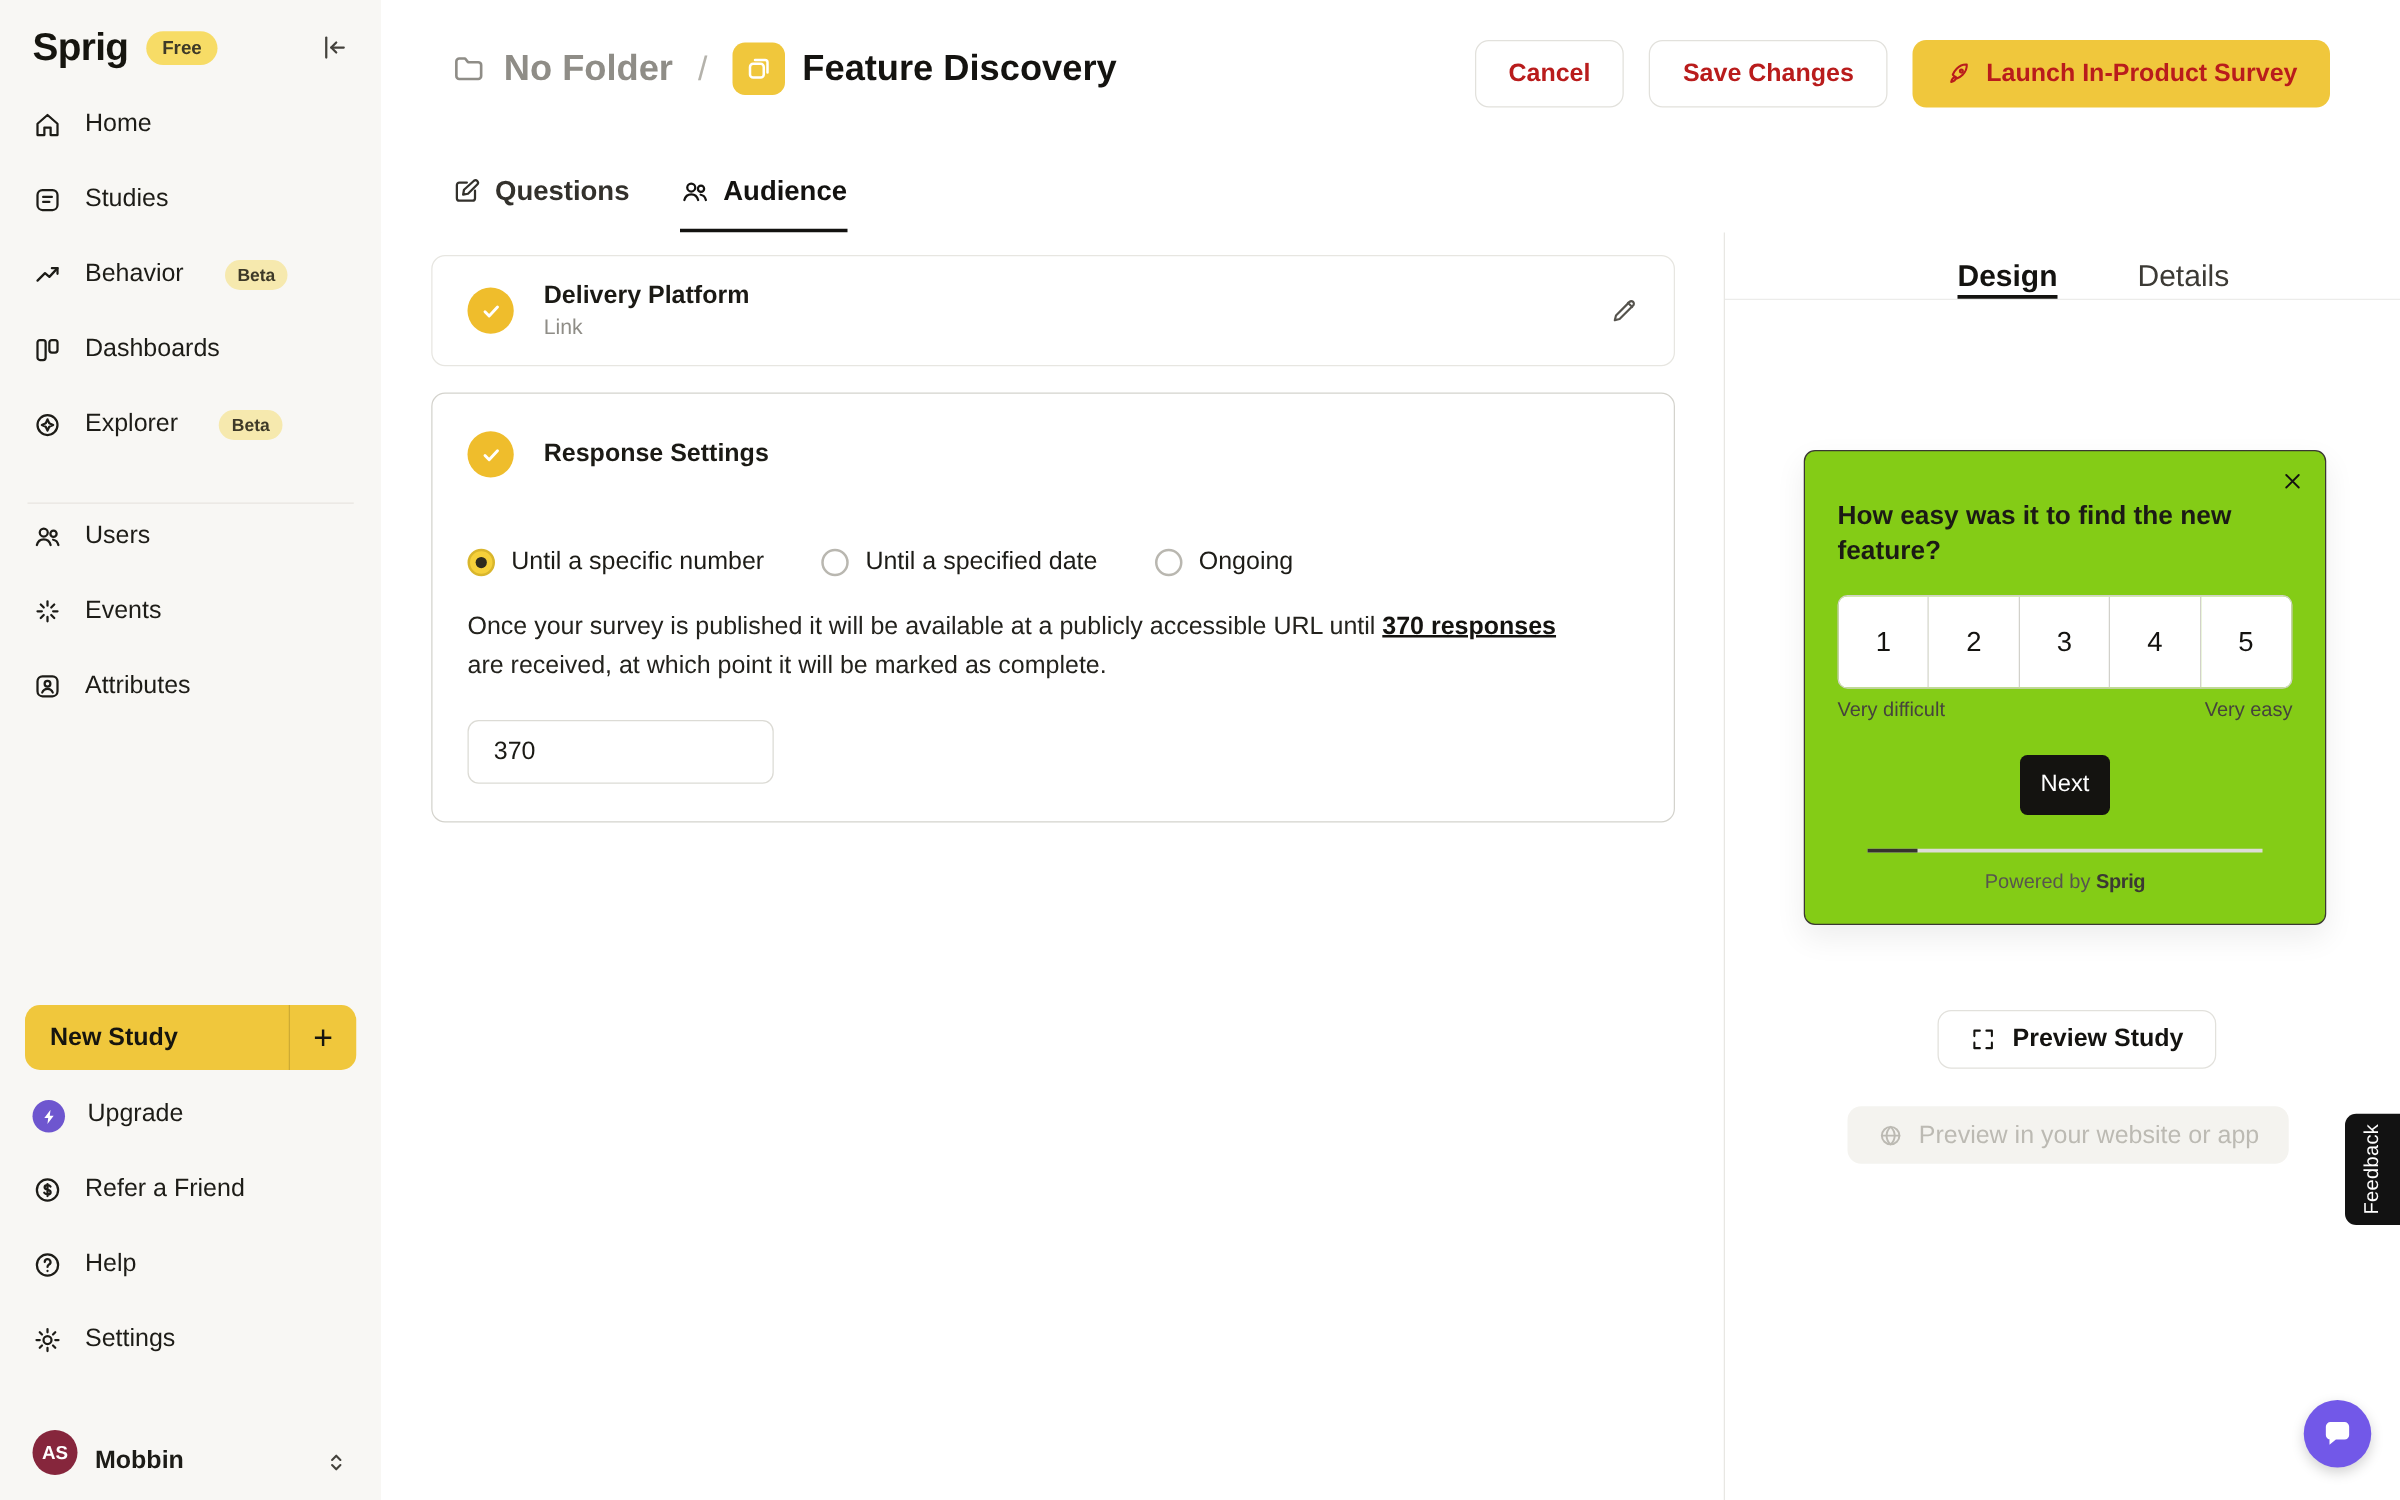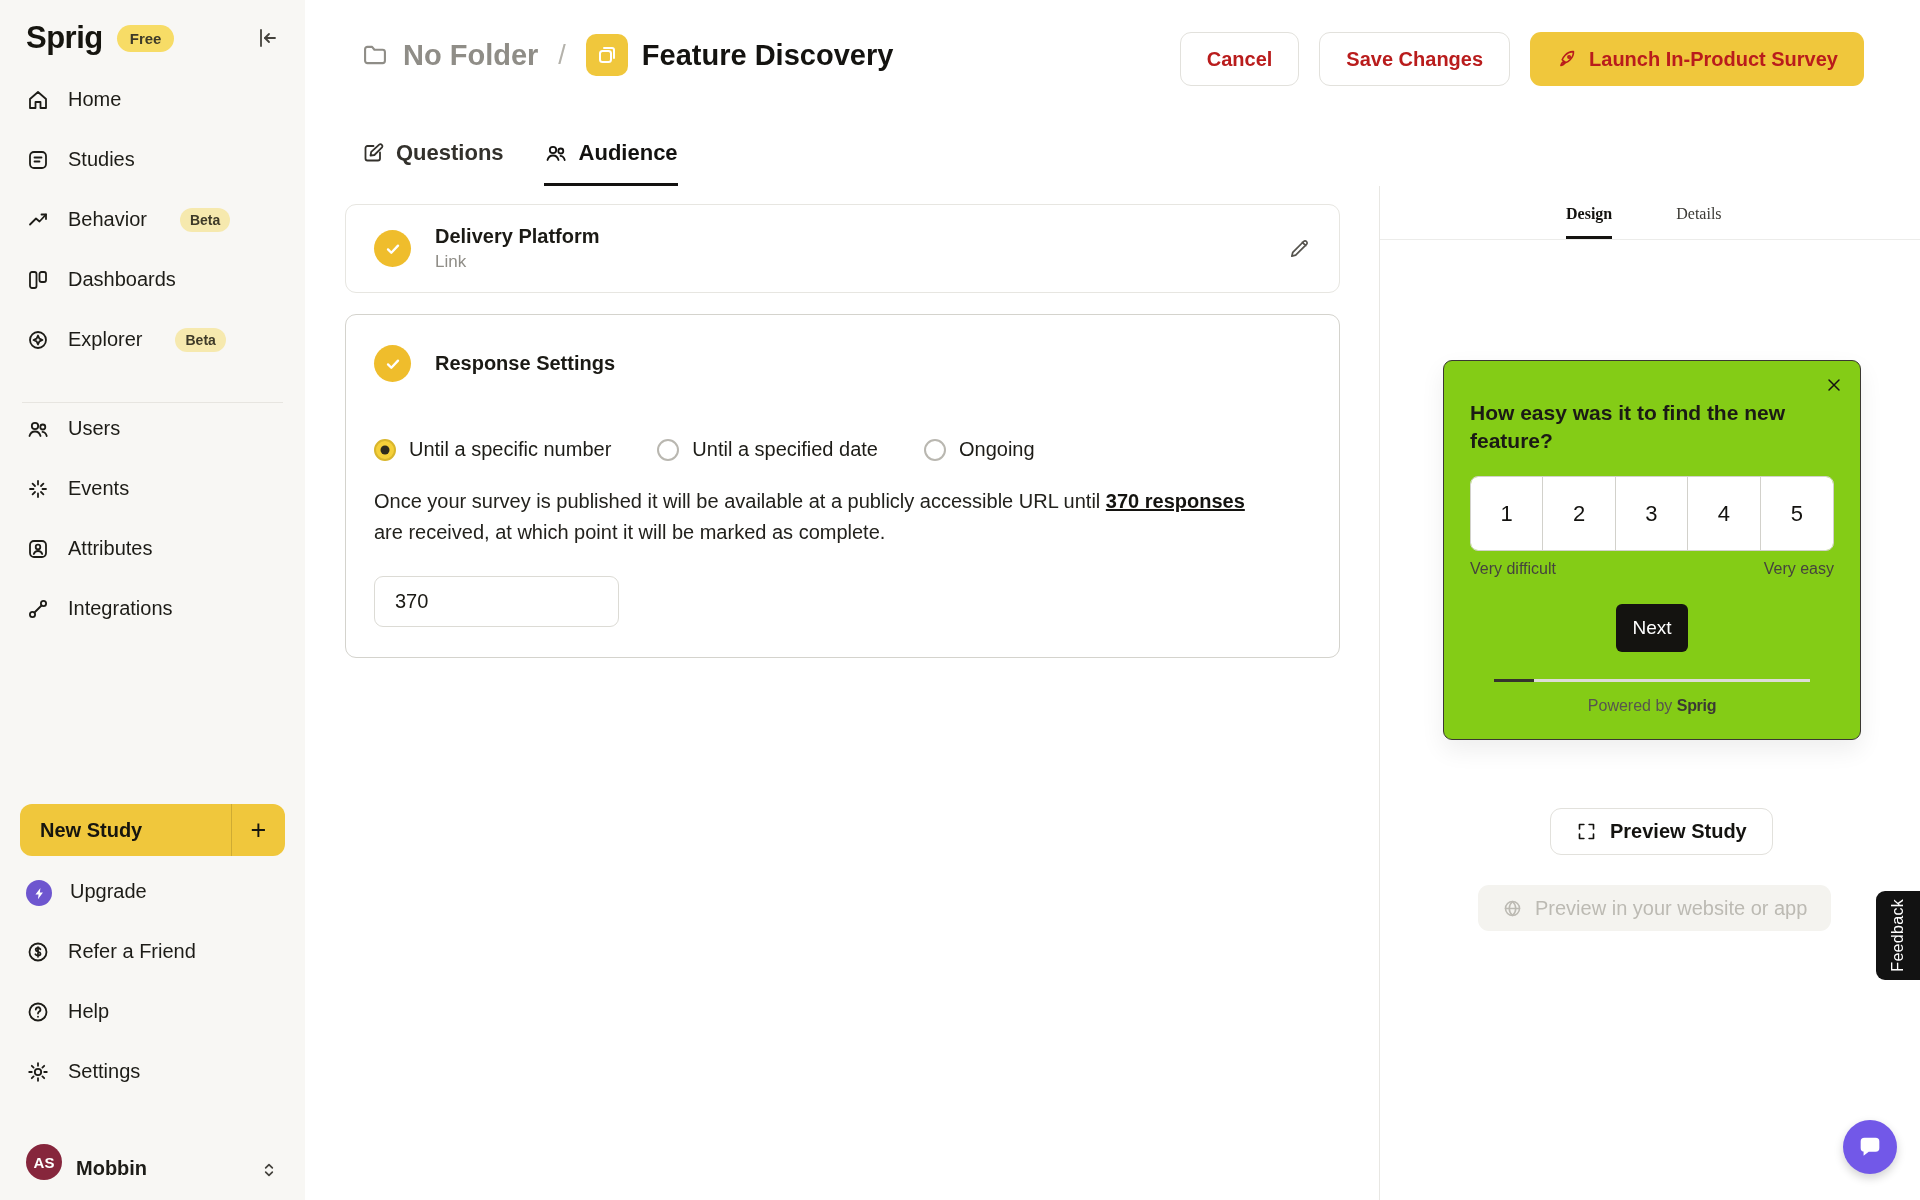--- a/index.html
+++ b/index.html
@@ -81,22 +81,22 @@
   .radio-label { font-size:20px; color:#1d1c17; }
   .resp-desc { margin-top:25px; font-size:20px; line-height:31px; color:#23221d; max-width:890px; }
   .link-strong { font-weight:700; text-decoration:underline; color:#141310; }
   .count-input { margin-top:28px; width:245px; height:51px; border:1px solid #dcdbd5; border-radius:9px;
     font-size:20px; color:#1b1a15; padding:0 20px; font-family:inherit; outline:none; display:block; }
 
   
   .rightpanel { position:absolute; right:0; top:186px; bottom:0; width:540px; background:#fff; }
   .panel-tabs { height:54px; display:flex; align-items:flex-end; gap:64px; padding-left:186px;
     border-bottom:1px solid #ececea; }
-  .ptab { font-size:16px; font-weight:500; color:#3c3a35; padding-bottom:13px;
-    border-bottom:3px solid transparent; cursor:pointer;font-family:Liberation Serif, serif; }
+  .ptab { font-size:24px; font-weight:500; color:#3c3a35; 
+    border-bottom:3px solid transparent; cursor:pointer; }
   .ptab.active { font-weight:700; color:#141310; border-bottom-color:#141310; }
 
   .survey-card { position:relative; width:418px; margin:120px 0 0 63px; background:#84cc16;
     border:1.5px solid #3a3832; border-radius:9px; padding:38px 26px 24px;
     box-shadow:0 10px 24px rgba(0,0,0,0.07); }
   .survey-close { position:absolute; top:14px; right:16px; color:#141310; display:flex; cursor:pointer; }
   .survey-question { font-size:21px; font-weight:600; line-height:1.32; color:#1b1a15; width:330px; }
   .scale { display:grid; grid-template-columns:repeat(5,1fr); border:1px solid #d2d1cb;
     border-radius:8px; overflow:hidden; margin-top:22px; }
   .scale-cell { height:73px; display:flex; align-items:center; justify-content:center;
@@ -219,30 +219,20 @@
       <div class="nav-item">
         <span class="icon">
             <svg width="24" height="24" viewBox="0 0 24 24" fill="none" stroke="currentColor" stroke-width="1.8" stroke-linecap="round" stroke-linejoin="round">
               <rect x="4" y="4" width="16" height="16" rx="4"></rect>
               <circle cx="12" cy="10" r="2.3"></circle>
               <path d="M7.8 17c.7-2 2.2-3 4.2-3s3.5 1 4.2 3"></path>
             </svg>
           </span>
         <span>Attributes</span>
       </div>
-      <div class="nav-item">
-        <span class="icon">
-            <svg width="24" height="24" viewBox="0 0 24 24" fill="none" stroke="currentColor" stroke-width="1.8" stroke-linecap="round" stroke-linejoin="round">
-              <circle cx="6.5" cy="17.5" r="2.6"></circle>
-              <circle cx="17.5" cy="6.5" r="2.6"></circle>
-              <path d="M8.5 15.5l7-7"></path>
-            </svg>
-          </span>
-        <span>Integrations</span>
-      </div>
     </nav>
 
     <div class="side-spacer"></div>
 
     <div class="new-study">
       <span class="new-study-label">New Study</span>
       <span class="new-study-plus">+</span>
     </div>
 
     <div class="nav-item">

